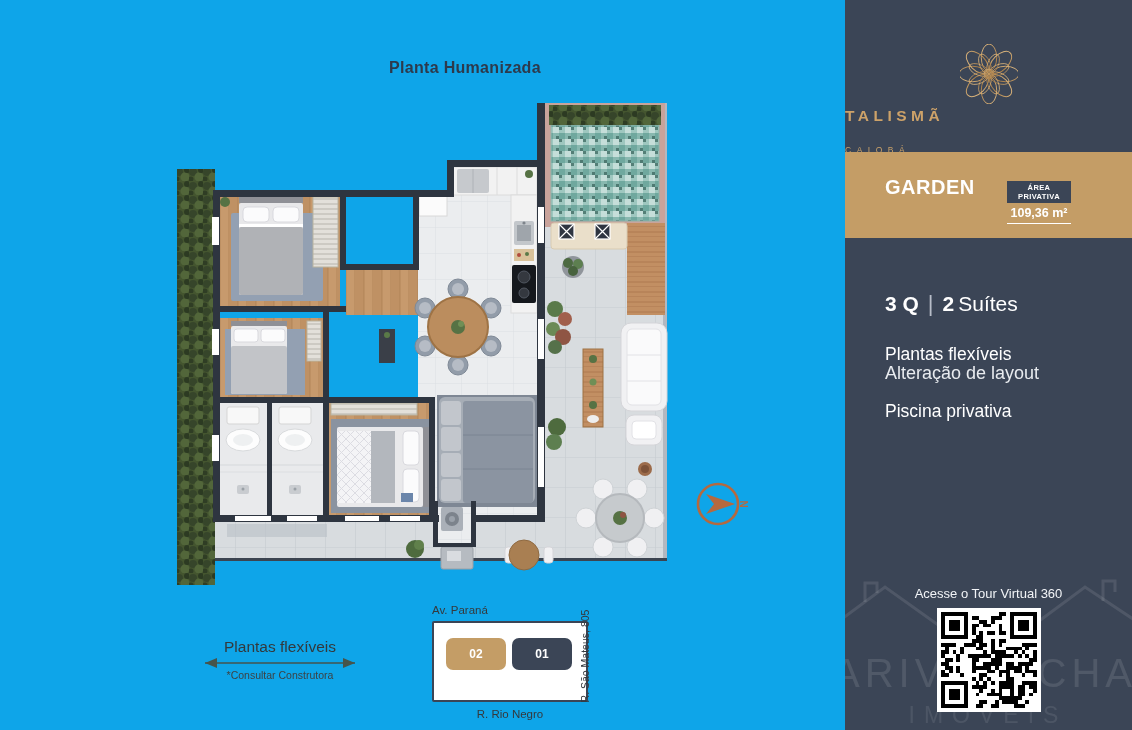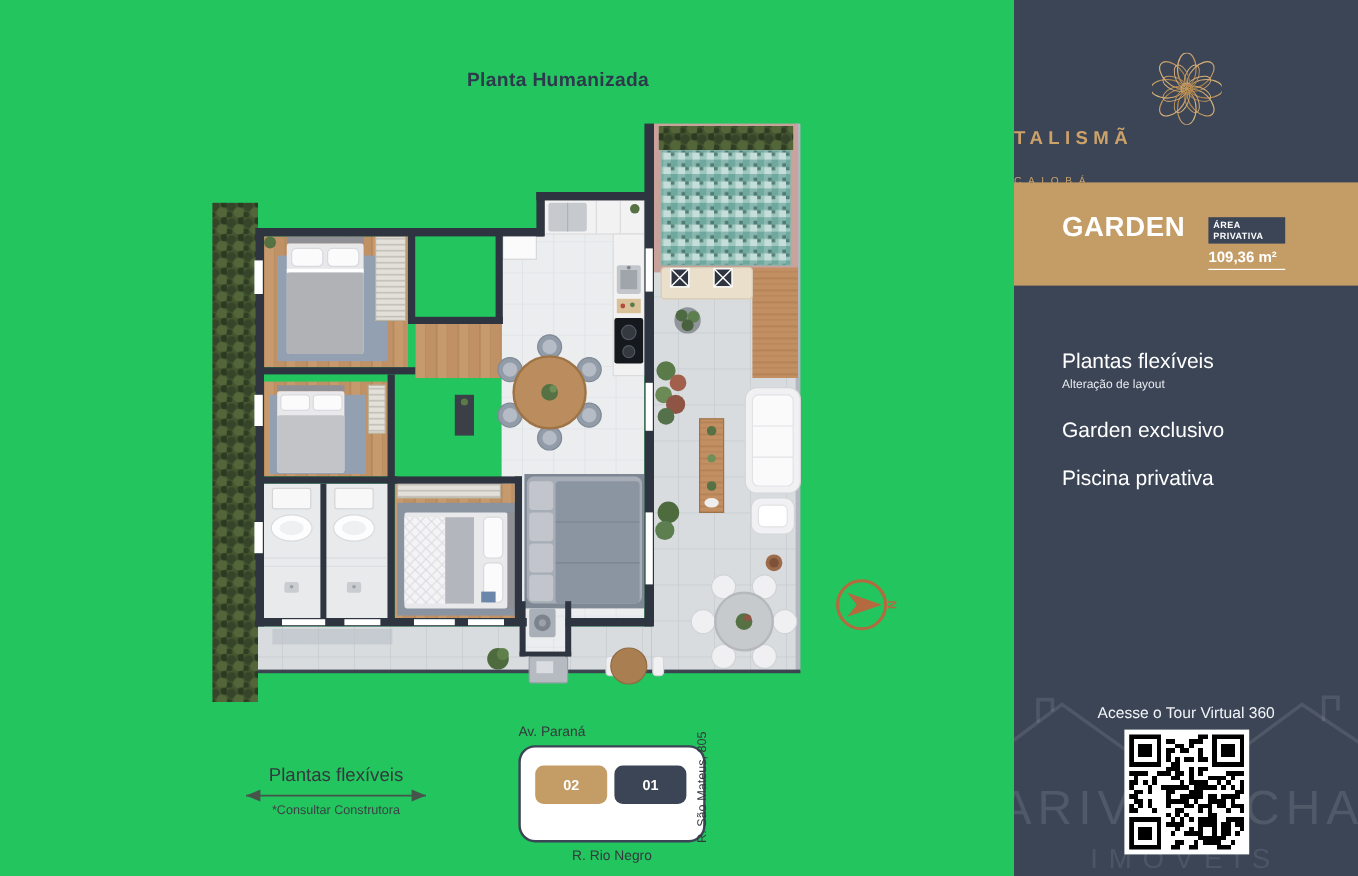--- a/index.html
+++ b/index.html
@@ -1,61 +1,61 @@
 <!DOCTYPE html>
 <html><head>
 <meta charset="utf-8">
 <style>
   html,body{margin:0;padding:0;background:#ffffff;}
-  .stage{position:relative;width:1132px;height:730px;background:#22c55e;overflow:hidden;
+  .stage{position:relative;width:1132px;height:730px;background:#0ea5e9;overflow:hidden;
          font-family:"Liberation Sans",sans-serif;}
   
   .plan-title{position:absolute;left:215px;top:59px;width:500px;text-align:center;
 []              font-size:19px;font-weight:bold;color:#2D3A4C;letter-spacing:.3px;}
   .floorplan{position:absolute;left:175px;top:97px;width:502px;height:490px;}
   .compass{position:absolute;left:693px;top:476px;width:56px;height:56px;}
   .flex-note{position:absolute;left:190px;top:638px;width:180px;text-align:center;color:#3A423E;}
   .flex-note .fn-title{font-size:15.5px;color:#33393c;}
   .flex-note .fn-arrow{display:block;margin:1px auto 0;}
   .flex-note .fn-sub{font-size:10.5px;margin-top:0;color:#3c4245;}
   .loc{position:absolute;left:432px;top:604px;width:180px;}
   .loc .street-top{position:absolute;left:0;top:0;width:156px;
                    font-size:11.5px;color:#35393d;}
   .loc .loc-box{position:absolute;left:0;top:17px;width:156px;height:81px;background:#fff;
-                border:2.5px solid #3B4556;border-radius:14px;box-sizing:border-box;}
+                border:2.5px solid #3B4556;border-radius:2px;box-sizing:border-box;}
   .loc .unit{position:absolute;top:15px;width:60px;height:32px;border-radius:7px;color:#fff;
              font-size:12px;font-weight:bold;display:flex;align-items:center;justify-content:center;}
   .loc .unit-02{left:12px;background:#C49D66;}
   .loc .unit-01{left:78px;background:#3B4556;}
   .loc .street-bottom{position:absolute;left:0;top:104px;width:156px;text-align:center;
                       font-size:11.5px;color:#35393d;}
   .loc .street-right{position:absolute;left:88px;top:52px;width:130px;text-align:center;
                      font-size:10.5px;color:#35393d;
                      transform:translate(0,-50%) rotate(-90deg);transform-origin:center;}
   
   .sidebar{position:absolute;left:845px;top:0;width:287px;height:730px;background:#3B4556;overflow:hidden;}
   .brand{position:absolute;left:0;top:0;width:287px;text-align:left;}
   .brand .logo{margin:44px auto 0;display:block;}
   .brand-name{font-size:15.5px;font-weight:bold;letter-spacing:4.5px;color:#CDA269;margin-top:3px;}
   .brand-city{font-size:8.5px;letter-spacing:5.5px;color:#C9A169;margin-top:20px;}
   .banner{position:absolute;left:0;top:152px;width:287px;height:86px;background:#C49D66;}
-  .banner .b-title{position:absolute;left:40px;top:24px;font-size:23px;font-weight:bold;
+  .banner .b-title{position:absolute;left:40px;top:24px;font-size:20px;font-weight:bold;
                    color:#fff;letter-spacing:.5px;}
-  .area-badge{position:absolute;left:162px;top:29px;width:64px;text-align:left;}
+  .area-badge{position:absolute;left:162px;top:29px;width:64px;text-align:center;}
   .area-badge .a-label{display:inline-block;background:#3B4556;color:#fff;font-size:7.5px;
                        font-weight:bold;letter-spacing:.4px;padding:2px 4px;}
   .area-badge .a-value{font-size:12.5px;font-weight:bold;color:#fff;padding:3px 0 3px;
                        border-bottom:1.5px solid #fff;}
   .specs{position:absolute;left:40px;top:291px;width:220px;color:#fff;}
   .spec-rooms{font-size:21px;font-weight:bold;margin-bottom:27px;}
   .spec-rooms .sep{font-weight:normal;color:#b7bdc8;padding:0 9px;font-size:22px;}
   .spec-rooms .lbl{font-weight:normal;margin-left:4px;}
   .spec-item{margin-bottom:19px;}
   .spec-item .t{font-size:17.5px;line-height:21px;}
-  .spec-item .s{font-size:10px;line-height:17px;color:#e8ebef;}
+  .spec-item .s{font-size:18px;line-height:17px;color:#e8ebef;}
   .tour-label{position:absolute;left:0;top:586px;width:287px;text-align:center;
               font-size:13px;color:#f2f4f7;}
   .qr-box{position:absolute;left:50%;top:608px;margin-left:-52px;width:104px;height:104px;
           background:#fff;}
   .qr-box svg{position:absolute;left:4px;top:4px;}
   .watermark{position:absolute;left:0;top:575px;width:287px;height:155px;pointer-events:none;}
 </style>
 </head>
 <body>
 
@@ -427,26 +427,28 @@
 
     <div class="banner">
       <div class="b-title">GARDEN</div>
       <div class="area-badge">
         <span class="a-label">ÁREA PRIVATIVA</span>
         <div class="a-value">109,36 m²</div>
       </div>
     </div>
 
     <div class="specs">
+      <div class="spec-rooms">
+        <span>3 Q</span><span class="sep">|</span><span>2</span><span class="lbl">Suítes</span>
+      </div>
       <div class="spec-item">
         <div class="t">Plantas flexíveis</div>
         <div class="s">Alteração de layout</div>
       </div>
       <div class="spec-item">
-        <div class="t">Garden exclusivo</div>
       </div>
       <div class="spec-item">
         <div class="t">Piscina privativa</div>
         <div class="s"></div>
       </div>
     </div>
 
     <div class="tour-label">Acesse o Tour Virtual 360</div>
     <div class="qr-box">
       <svg id="qr-modules" width="96" height="96" viewBox="0 0 25 25" shape-rendering="crispEdges" fill="#000000">

